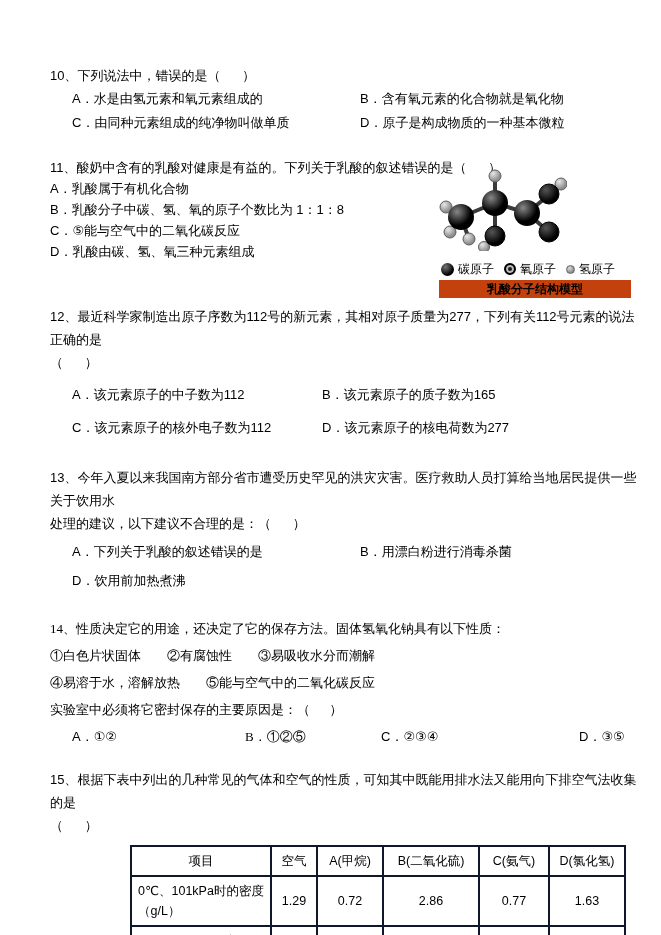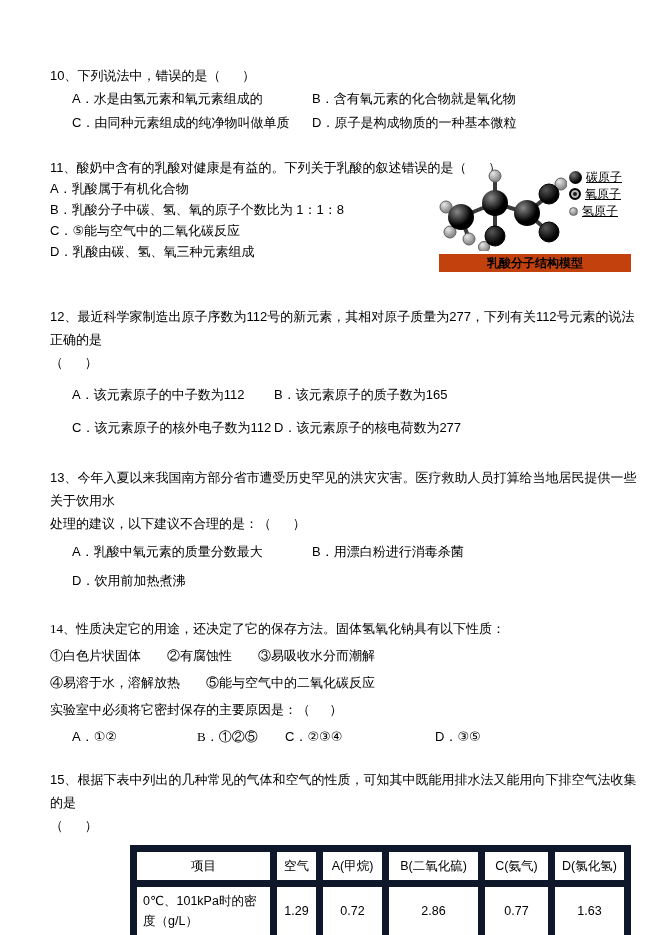--- a/index.html
+++ b/index.html
@@ -7,21 +7,21 @@
   body {
     width:661px; height:935px;
     font-family:"Liberation Sans","DejaVu Sans",sans-serif;
     font-size:13px; color:#000;
   }
   .page {
     position:relative; width:661px; height:935px;
     padding:64px 34px 0 38px; overflow:hidden; background:#fff;margin-left:12px;
   }
   .line { line-height:23px; white-space:pre-wrap; }
-  .opt-row { display:flex; padding-left:22px; line-height:24px; white-space:pre-wrap; }
+  .opt-row { display:flex; padding-left:22px; line-height:24px; white-space:pre-wrap;gap:48px; }
   .w240 { width:240px; flex:0 0 240px; }
   .w202 { width:202px; flex:0 0 202px; }
   .q { margin-bottom:0; }
   .q10 { margin-bottom:22px; }
   .q11 { position:relative; margin-bottom:26px; min-height:122px; }
   .q11 .line { line-height:21px; }
   .q12 { margin-bottom:26px; }
   .q12 .opt-row { margin-top:9px; }
   .q13 { margin-bottom:22px; }
   .q13 .opt-row { margin-top:5px; }
@@ -32,38 +32,38 @@
   .q14 .wb { width:88px;  flex:0 0 88px;font-family:Liberation Serif, serif; }
   .q14 .wc { width:150px; flex:0 0 150px; }
   .q15 { margin-bottom:26px; }
 
   
   .figure {
     position:absolute; right:8px; top:2px; width:192px;
     display:flex; flex-wrap:wrap; align-items:flex-start;
   }
   .figure svg { display:block; }
-  .legend { display:flex; flex-direction:column; gap:1px; margin-left:2px; padding-top:10px;text-decoration:underline; }
+  .legend { display:flex; gap:10px; margin-left:2px; padding-top:10px; }
   .legend-item { display:flex; align-items:center; gap:4px; font-size:12px; line-height:16px; }
   .dot { display:inline-block; border-radius:50%; }
   .dot.carbon { width:13px; height:13px; background:radial-gradient(circle at 35% 30%, #777 0%, #000 65%); }
   .dot.oxygen { width:12px; height:12px; background:#1a1a1a; border:2px solid #000; box-shadow:inset 0 0 0 2px #bbb; }
   .dot.hydrogen { width:9px; height:9px; background:radial-gradient(circle at 35% 30%, #ddd 0%, #8a8a8a 70%); border:1px solid #666; }
   .caption {
     width:100%; margin-top:3px; text-align:center;
     background:#c2410c; font-size:12px; line-height:18px; font-weight:bold;
   }
 
   
   table.gas {
     border-collapse:collapse; margin:8px 0 0 80px;
     font-size:12.5px;
   }
   table.gas th, table.gas td {
-    border:7px solid #0f172a; padding:4px 6px; text-align:center;
+    border:2px solid #0f172a; padding:4px 6px; text-align:center;
     font-weight:normal; line-height:20px;
   }
   table.gas th { height:30px; }
   table.gas td.cat { text-align:left; width:140px; }
   table.gas .c-air { width:46px; }
   table.gas .c-a { width:66px; }
   table.gas .c-b { width:96px; }
   table.gas .c-c { width:70px; }
   table.gas .c-d { width:76px; }
 </style>
@@ -167,21 +167,21 @@
     <div class="opt-row">
       <span class="w202">C．该元素原子的核外电子数为112</span>
       <span>D．该元素原子的核电荷数为277</span>
     </div>
   </div>
 
   <div class="q q13">
     <div class="line">13、今年入夏以来我国南方部分省市遭受历史罕见的洪灾灾害。医疗救助人员打算给当地居民提供一些关于饮用水</div>
     <div class="line">处理的建议，以下建议不合理的是：（      ）</div>
     <div class="opt-row">
-      <span class="w240">A．乳酸中氧元素的质量分数最大</span>
+      <span class="w240">A．下列关于乳酸的叙述错误的是</span>
       <span>B．用漂白粉进行消毒杀菌</span>
     </div>
     <div class="opt-row">
       <span>D．饮用前加热煮沸</span>
     </div>
   </div>
 
   <div class="q q14">
     <div class="line">14、性质决定它的用途，还决定了它的保存方法。固体氢氧化钠具有以下性质：</div>
     <div class="line">①白色片状固体　　②有腐蚀性　　③易吸收水分而潮解</div>

